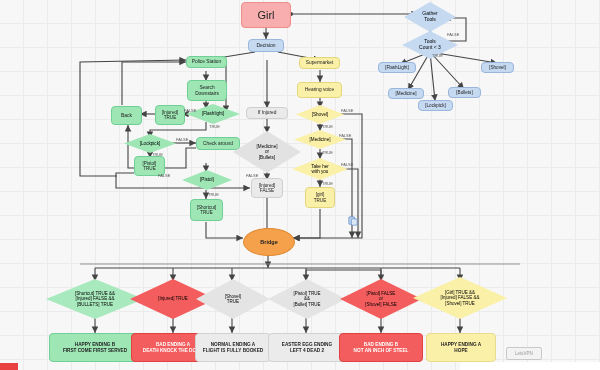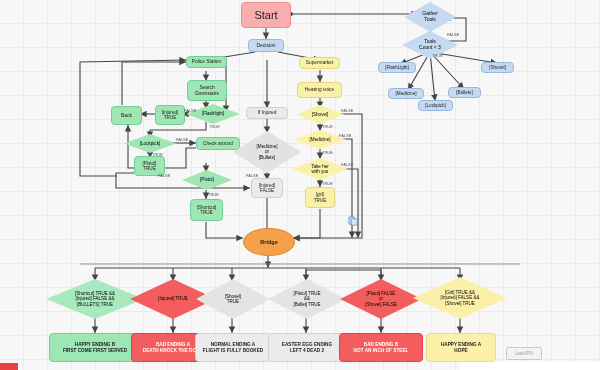--- a/index.html
+++ b/index.html
@@ -176,21 +176,21 @@
       <path d="M460,318 L460,333"></path>
     </g>
     <g stroke="#444" stroke-width="1.1" fill="none">
 
       <path d="M95,268 L460,268"></path>
       <path d="M80,264 L520,264" stroke="#888" stroke-width="0.9"></path>
       <path d="M306,281 L306,270 L381,270 L381,281" stroke-width="1"></path>
     </g>
   </svg>
 
-  <div class="node rect pink" style="left:241px;top:2px;width:50px;height:26px;font-size:11px;font-weight:normal;">Start</div>
+  <div class="node rect pink" style="left:241px;top:2px;width:50px;height:26px;font-size:11px;font-weight:normal;">Girl</div>
 
   <div class="node rect blue" style="left:248px;top:39px;width:36px;height:13px;font-size:5px;">Decision</div>
 
   <div class="dwrap" style="left:404px;top:2px;width:52px;height:30px;">
     <div class="diamond d-blue" style="width:100%;height:100%;"></div>
     <div class="inner" style="font-size:5px;">Gather
 Tools</div>
   </div>
 
   <div class="dwrap" style="left:402px;top:31px;width:56px;height:28px;">

